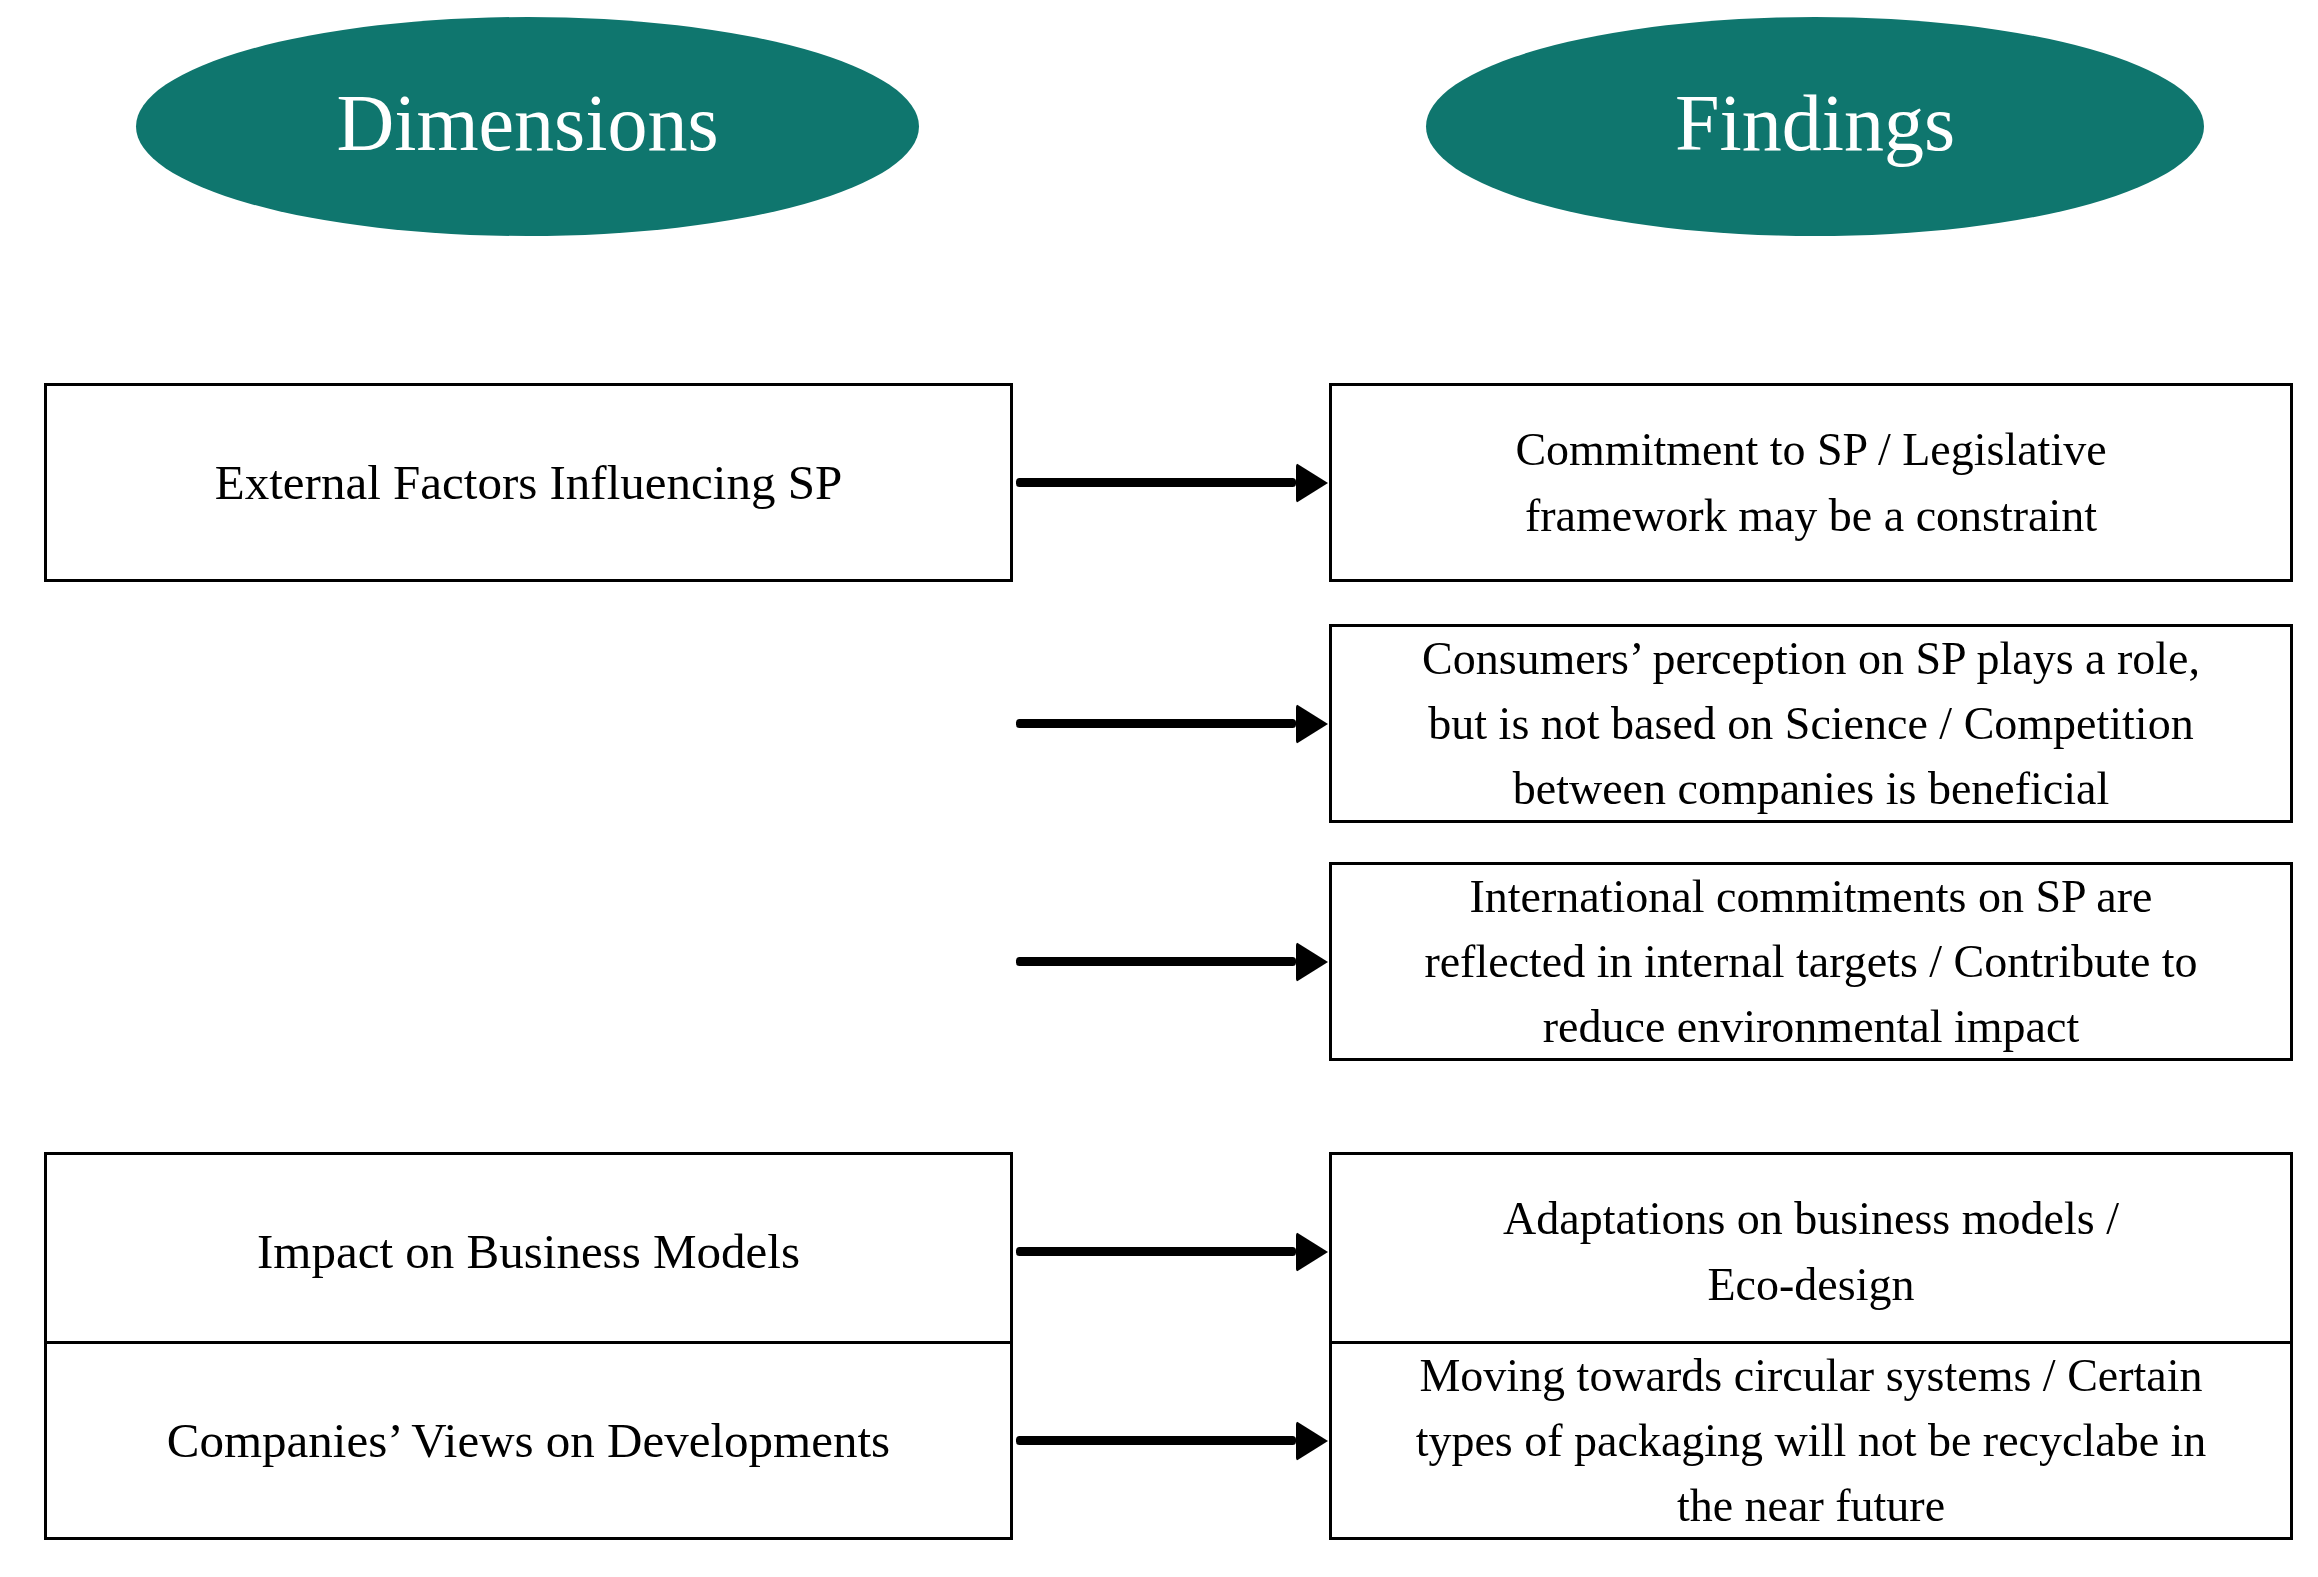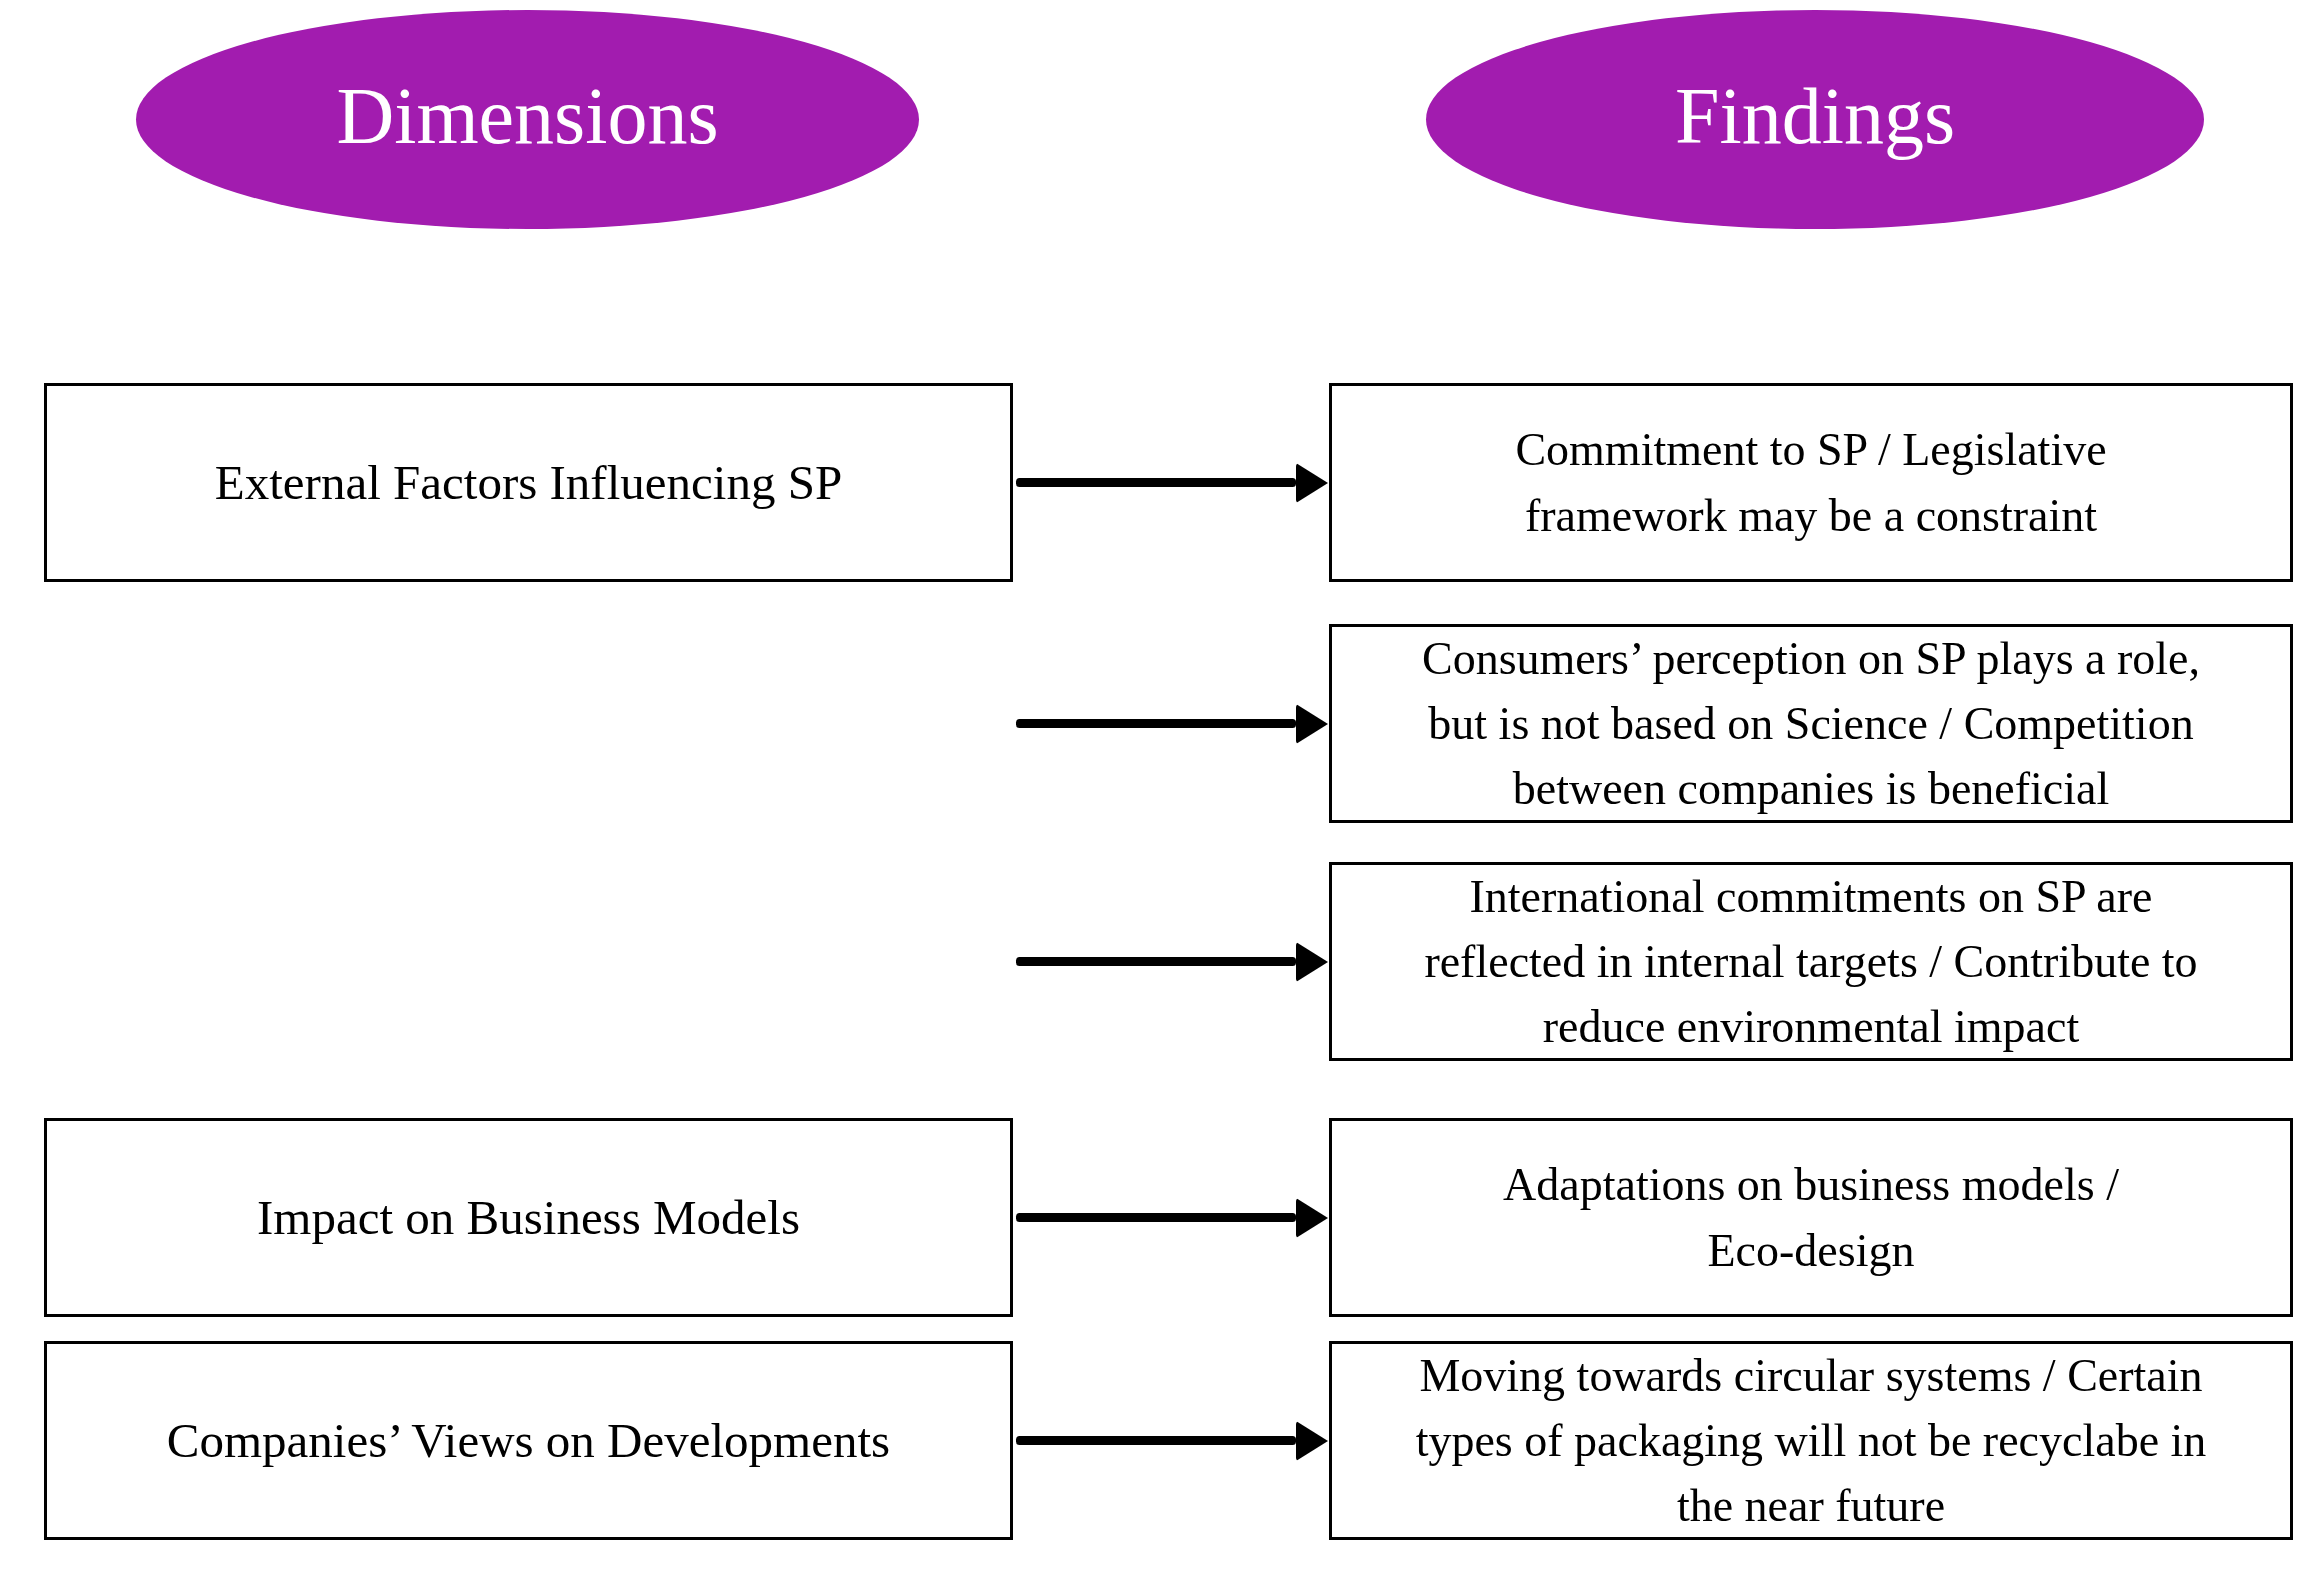--- a/index.html
+++ b/index.html
@@ -13,23 +13,23 @@
     height: 1578px;
     background: #ffffff;
     font-family: "Liberation Serif", serif;
     color: #000000;
     overflow: hidden;
   }
 
   
   .ellipse {
     position: absolute;
-    top: 10px;
+    top: 17px;
     height: 219px;
-    background: #a21caf;
+    background: #0f766e;
     border-radius: 50%;
     display: flex;
     align-items: center;
     justify-content: center;
   }
   .ellipse-label {
     color: #ffffff;
     font-size: 80px;
     line-height: 1;
     padding-bottom: 7px;
@@ -40,21 +40,21 @@
   
   .row {
     position: absolute;
     left: 0;
     width: 100%;
     height: 199px;
   }
   .row-1 { top: 383px; }
   .row-2 { top: 624px; }
   .row-3 { top: 862px; }
-  .row-4 { top: 1118px; }
+  .row-4 { top: 1152px; }
   .row-5 { top: 1341px; }
 
   .dim-box, .find-box {
     position: absolute;
     top: 0;
     height: 100%;
     border: 3.5px solid #000000;
     background: #ffffff;
     box-sizing: border-box;
     display: flex;

